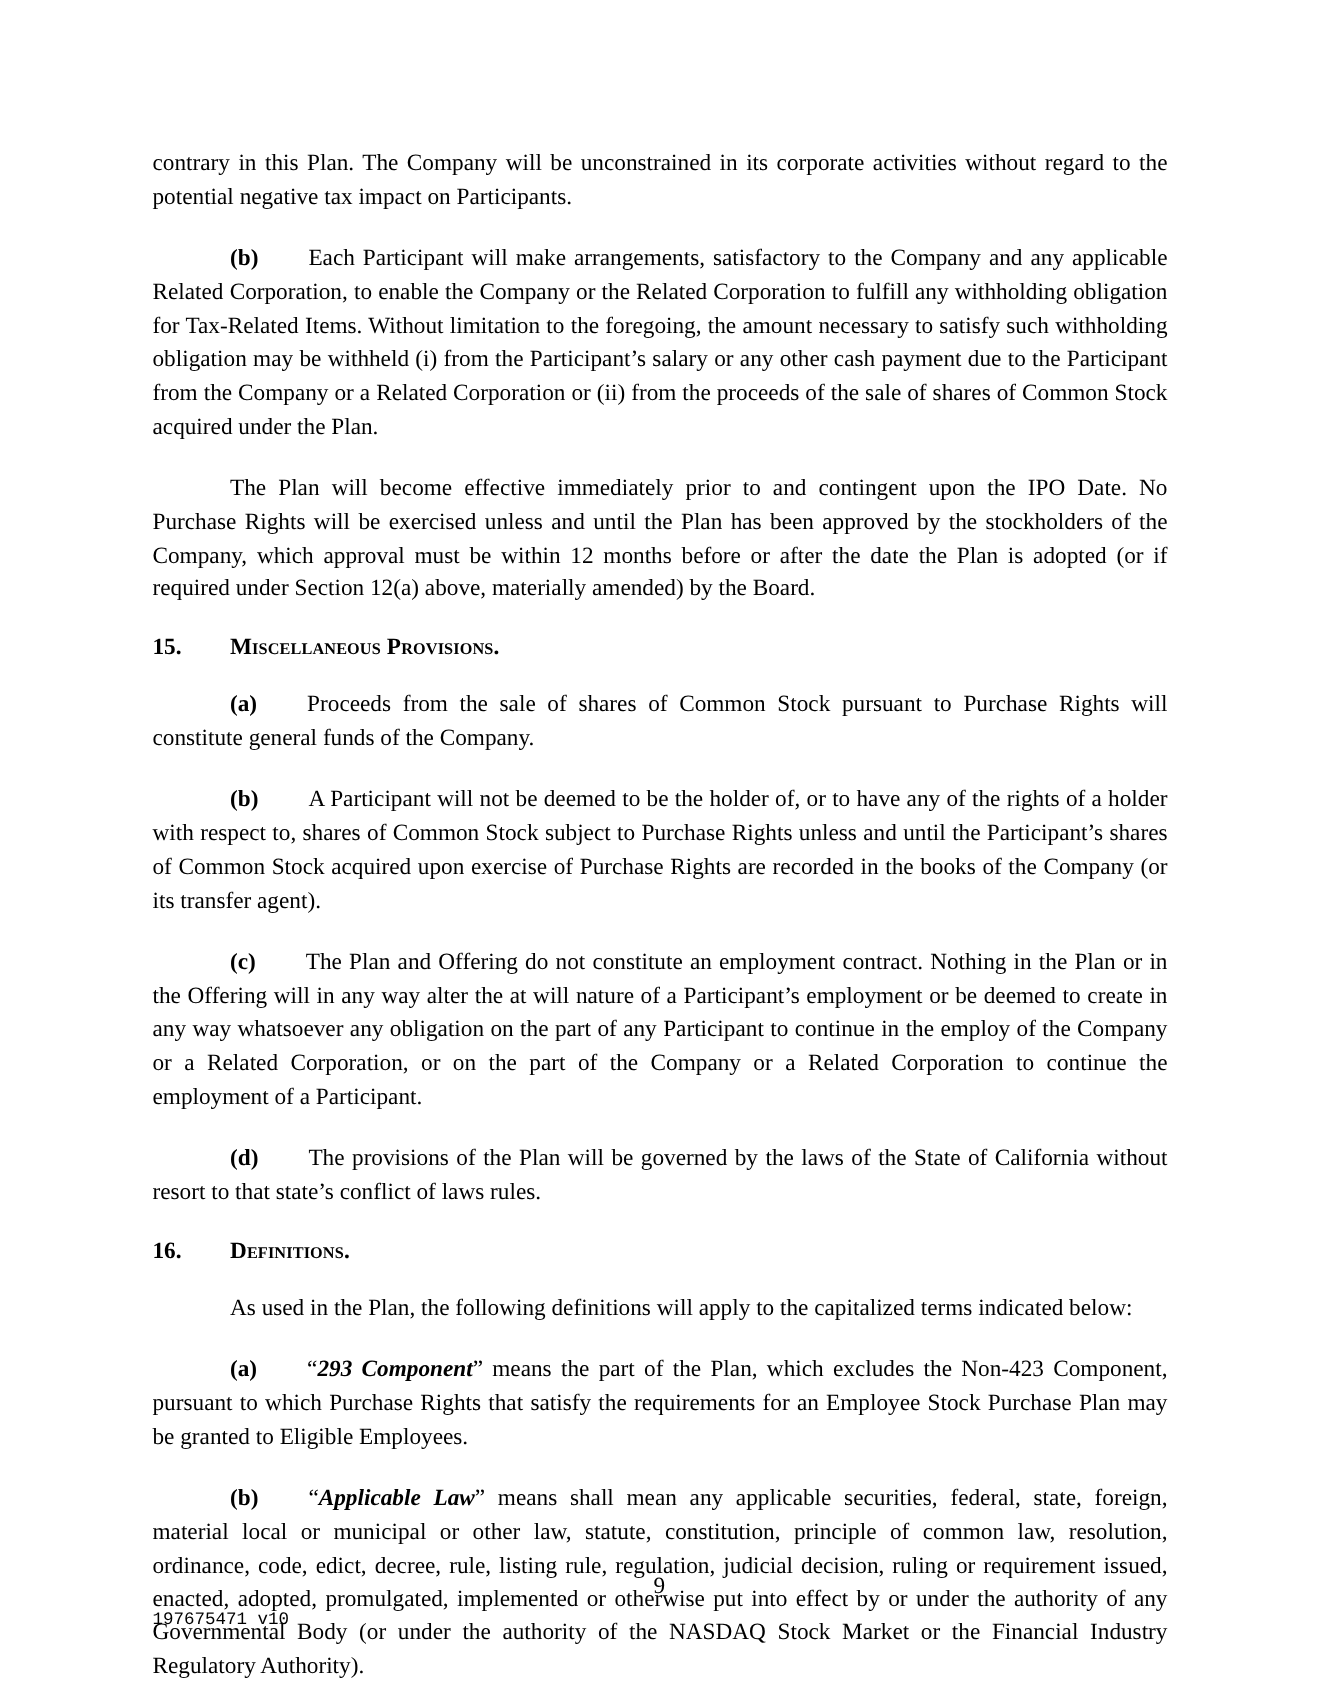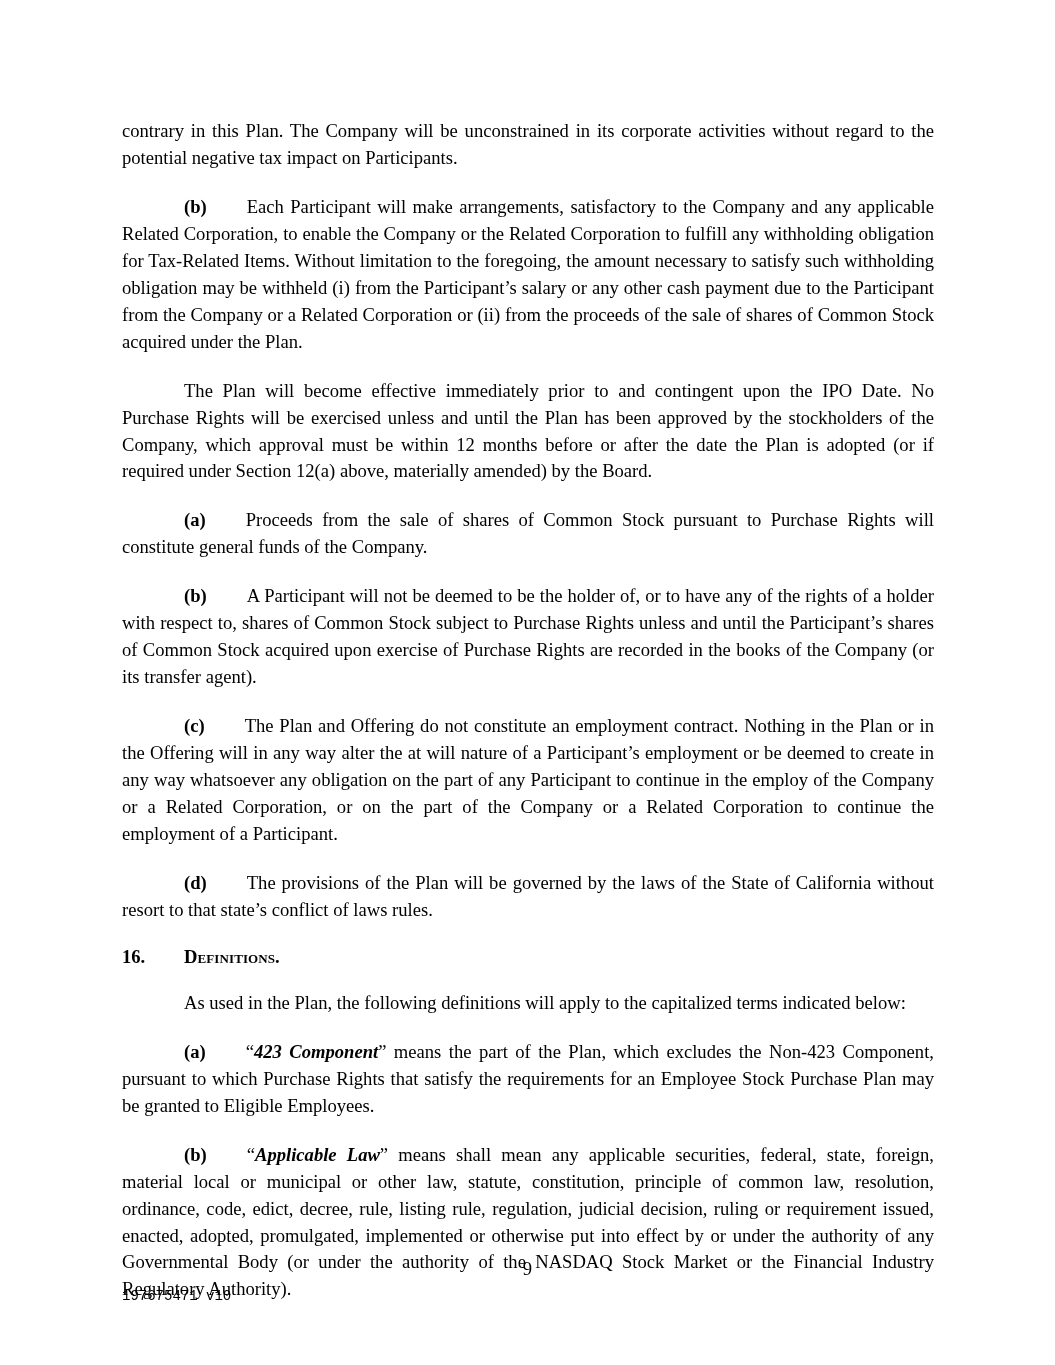--- a/index.html
+++ b/index.html
@@ -99,20 +99,24 @@
 
     <p class="para indent-first">
       <span class="lbl">(b)</span><span class="gap"></span><span>Each Participant will make arrangements, satisfactory to the Company and any applicable Related Corporation, to enable the Company or the Related Corporation to fulfill any withholding obligation for Tax-Related Items.  Without limitation to the foregoing, the amount necessary to satisfy such withholding obligation may be withheld (i) from the Participant’s salary or any other cash payment due to the Participant from the Company or a Related Corporation or (ii) from the proceeds of the sale of shares of Common Stock acquired under the Plan.</span>
     </p>
 
 
     <p class="para indent-first">
       <span>The Plan will become effective immediately prior to and contingent upon the IPO Date.  No Purchase Rights will be exercised unless and until the Plan has been approved by the stockholders of the Company, which approval must be within 12 months before or after the date the Plan is adopted (or if required under Section 12(a) above, materially amended) by the Board.</span>
     </p>
 
+    <div class="heading-row">
+      <div class="heading-num">15.</div>
+      <div class="heading-text">Miscellaneous Provisions.</div>
+    </div>
 
     <p class="para indent-first">
       <span class="lbl">(a)</span><span class="gap"></span><span>Proceeds from the sale of shares of Common Stock pursuant to Purchase Rights will constitute general funds of the Company.</span>
     </p>
 
     <p class="para indent-first">
       <span class="lbl">(b)</span><span class="gap"></span><span>A Participant will not be deemed to be the holder of, or to have any of the rights of a holder with respect to, shares of Common Stock subject to Purchase Rights unless and until the Participant’s shares of Common Stock acquired upon exercise of Purchase Rights are recorded in the books of the Company (or its transfer agent).</span>
     </p>
 
     <p class="para indent-first">
@@ -126,21 +130,21 @@
     <div class="heading-row">
       <div class="heading-num">16.</div>
       <div class="heading-text">Definitions.</div>
     </div>
 
     <p class="para indent-first">
       <span>As used in the Plan, the following definitions will apply to the capitalized terms indicated below:</span>
     </p>
 
     <p class="para indent-first">
-      <span class="lbl">(a)</span><span class="gap"></span><span>“</span><span class="italic-bold">423 Component</span><span>” means the part of the Plan, which excludes the Non-423 Component, pursuant to which Purchase Rights that satisfy the requirements for an Employee Stock Purchase Plan may be granted to Eligible Employees.</span>
+      <span class="lbl">(a)</span><span class="gap"></span><span>“</span><span class="italic-bold">293 Component</span><span>” means the part of the Plan, which excludes the Non-423 Component, pursuant to which Purchase Rights that satisfy the requirements for an Employee Stock Purchase Plan may be granted to Eligible Employees.</span>
     </p>
 
     <p class="para indent-first">
       <span class="lbl">(b)</span><span class="gap"></span><span>“</span><span class="italic-bold">Applicable Law</span><span>” means shall mean any applicable securities, federal, state, foreign, material local or municipal or other law, statute, constitution, principle of common law, resolution, ordinance, code, edict, decree, rule, listing rule, regulation, judicial decision, ruling or requirement issued, enacted, adopted, promulgated, implemented or otherwise put into effect by or under the authority of any Governmental Body (or under the authority of the NASDAQ Stock Market or the Financial Industry Regulatory Authority).</span>
     </p>
 
   </div>
 
   <div class="page-number">9</div>
   <div class="footer-id">197675471 v10</div>

